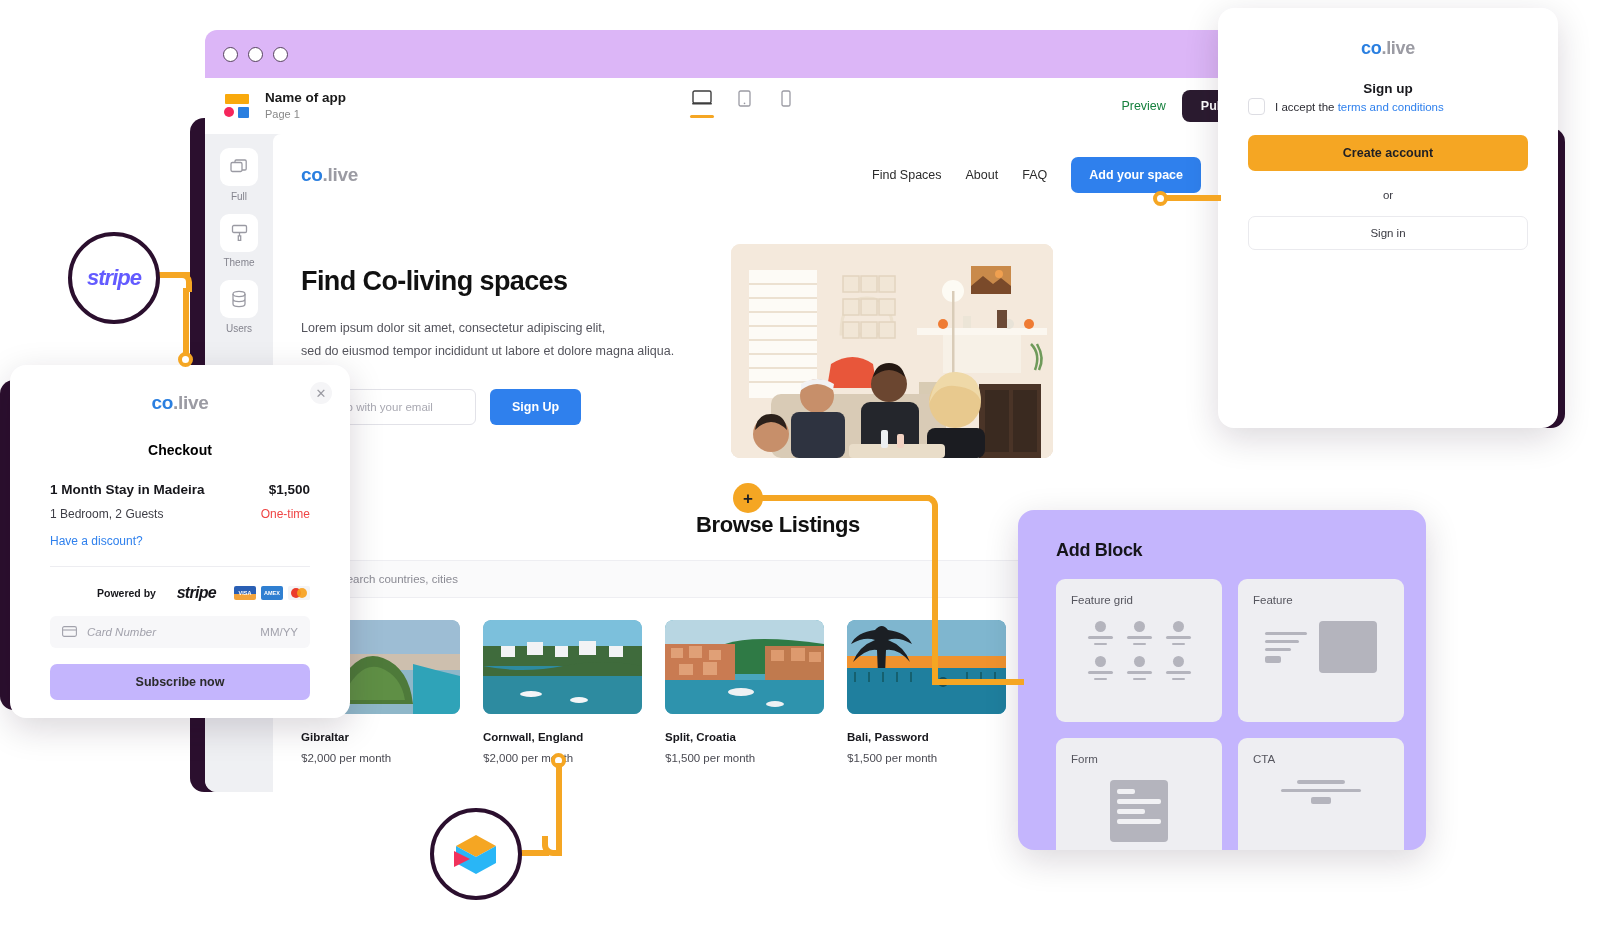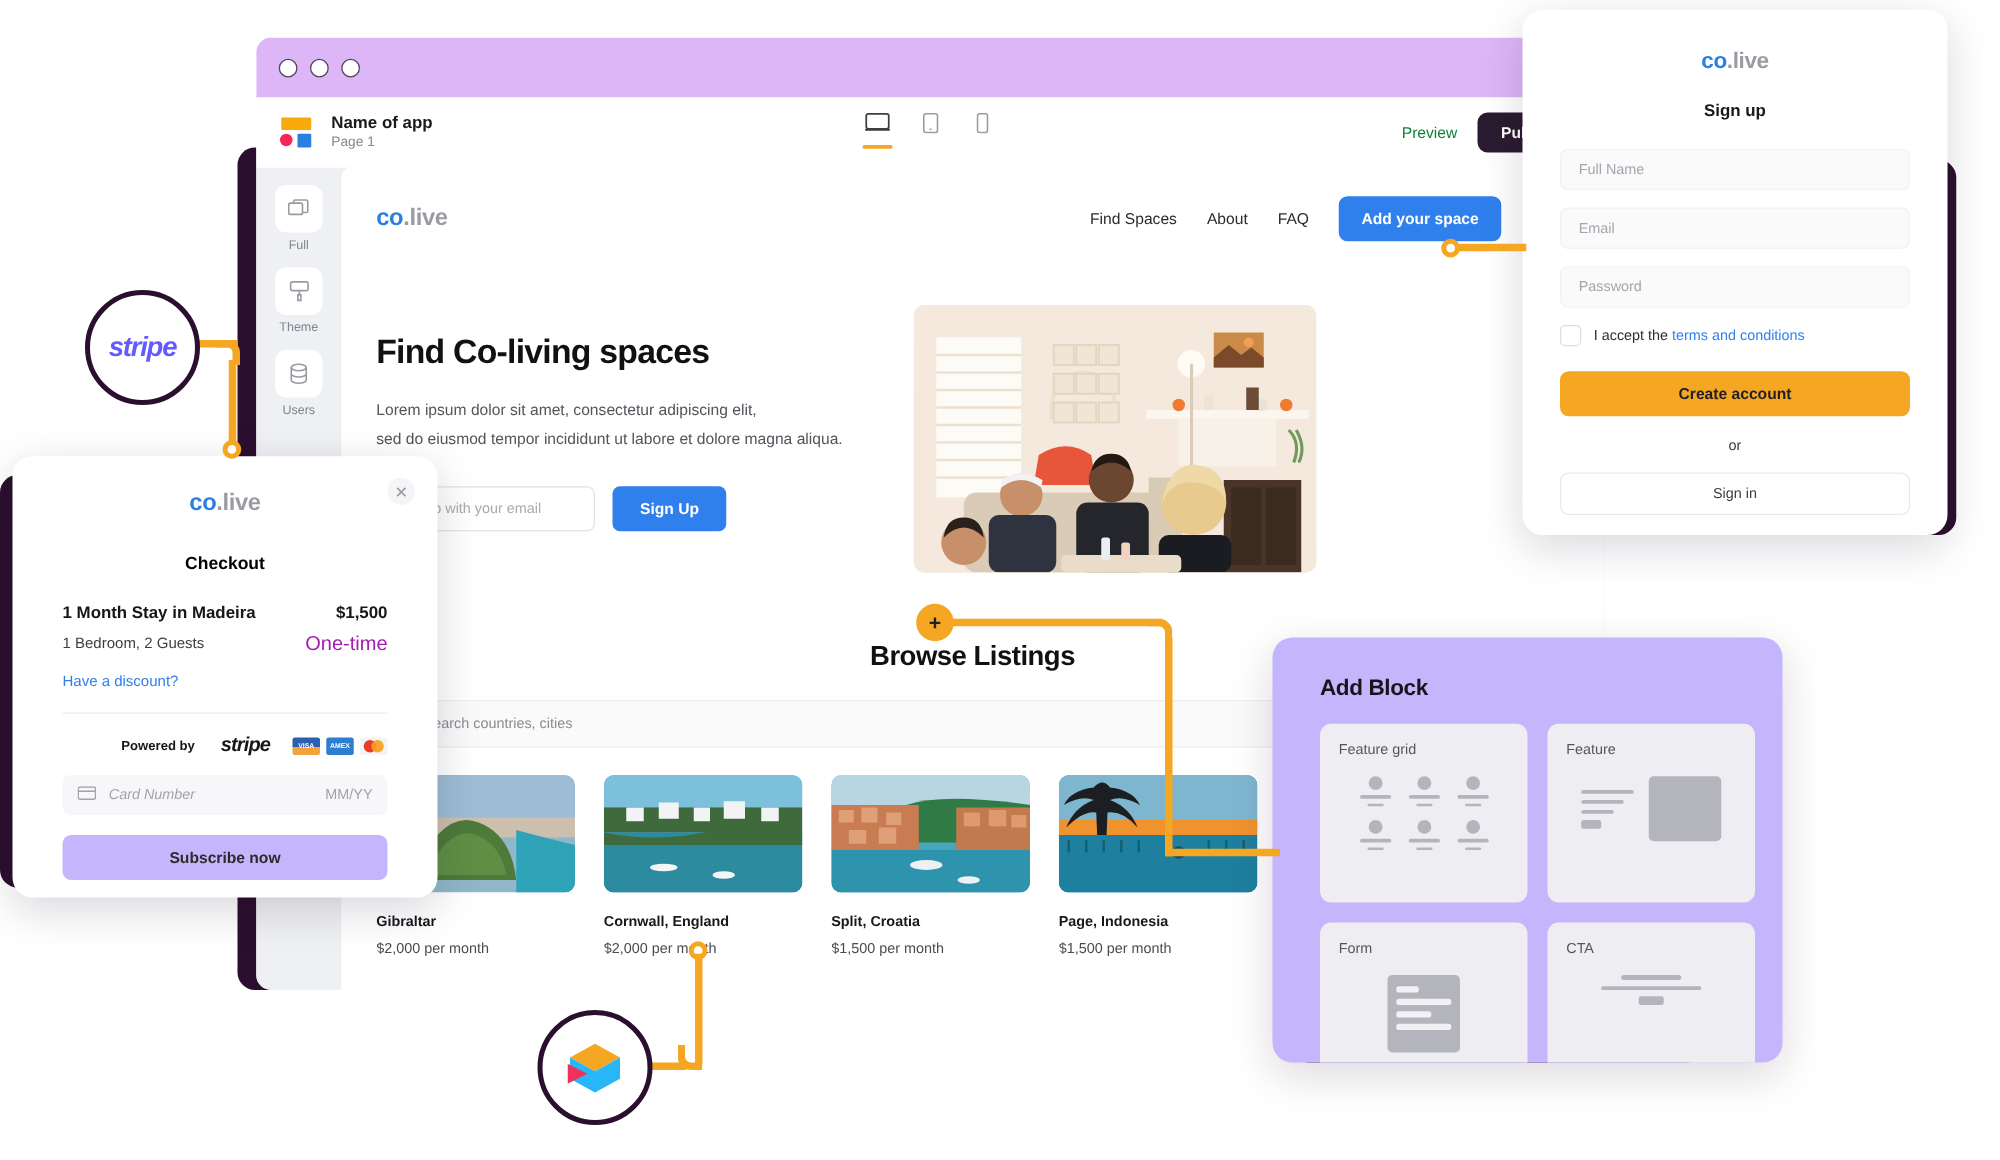--- a/index.html
+++ b/index.html
@@ -109,21 +109,21 @@
     box-shadow: 0 10px 34px rgba(30,10,35,.17);
   }
   .co-close { position: absolute; right: 18px; top: 17px; width: 22px; height: 22px; border-radius: 50%; background: #f5f5f7; display: flex; align-items: center; justify-content: center; color: #9a9aa2; font-size: 13px; }
   .co-brand { text-align: center; font-size: 19px; font-weight: 700; padding-top: 27px; letter-spacing: -.3px; }
   .co-title { text-align: center; font-size: 14px; font-weight: 700; color: #000000; margin-top: 28px; }
   .co-row { display: flex; padding: 0 40px; margin-top: 24px; align-items: baseline; }
   .co-row .l { font-size: 13.5px; font-weight: 700; color: #16161b; }
   .co-row .r { margin-left: auto; font-size: 13.5px; font-weight: 700; color: #16161b; }
   .co-row2 { display: flex; padding: 0 40px; margin-top: 10px; }
   .co-row2 .l { font-size: 12px; color: #3d3d45; }
-  .co-row2 .r { margin-left: auto; font-size: 16px; color: #a21caf; }
+  .co-row2 .r { margin-left: auto; font-size: 12px; color: #ef4444; }
   .co-disc { padding: 0 40px; margin-top: 13px; font-size: 12px; color: #2f80ed; }
   .co-div { margin: 18px 40px 0 40px; height: 1px; background: #ededf1; }
   .co-pay { display: flex; align-items: center; padding: 0 40px; margin-top: 17px; }
   .co-pay .pb { font-size: 10.5px; font-weight: 700; color: #16161b; padding-left: 47px; }
   .stripe-word { margin-left: auto; font-size: 16px; font-weight: 800; color: #16161b; letter-spacing: -.7px; font-style: italic; }
   .cards-mini { display: flex; gap: 5px; margin-left: 18px; }
   .cmini { width: 22px; height: 14px; border-radius: 2px; font-size: 5.5px; font-weight: 800; color: #fff; display: flex; align-items: center; justify-content: center; }
   .cmini.visa { background: linear-gradient(#2a5fb4 55%,#f2a33c 55%); color:#fff; }
   .cmini.amex { background: #2f7fd1; }
   .cmini.mc { background: #f4f4f6; position: relative; }
@@ -480,21 +480,21 @@
                       <line x1="22" y1="52" x2="22" y2="62"></line>
                       <line x1="36" y1="52" x2="36" y2="62"></line>
                       <line x1="50" y1="52" x2="50" y2="62"></line>
                       <line x1="64" y1="52" x2="64" y2="62"></line>
                       <line x1="120" y1="52" x2="120" y2="62"></line>
                       <line x1="134" y1="52" x2="134" y2="62"></line>
                       <line x1="148" y1="52" x2="148" y2="62"></line>
                     </g>
                     <circle cx="96" cy="62" r="5" fill="#12505e"></circle>
                   </svg>
-                <div class="card-name">Page, Indonesia</div>
+                <div class="card-name">Bali, Password</div>
                 <div class="card-price">$1,500 per month</div>
               </div>
 
             </div>
           </div>
 
         </div>
       </div>
     </div>
   </div>
@@ -538,25 +538,20 @@
       <span class="mm">MM/YY</span>
     </div>
     <div class="co-sub">Subscribe now</div>
   </div>
 
   <div id="signup">
     <div class="su-brand">
       <span style="color:#2a7fe0">co</span><span style="color:#9b9ba3">.live</span>
     </div>
     <div class="su-title">Sign up</div>
-    <div class="su-fields">
-      <div class="su-field">Full Name</div>
-      <div class="su-field">Email</div>
-      <div class="su-field">Password</div>
-    </div>
     <div class="su-check">
       <span class="su-box"></span>
       <span class="su-ctext"><span>I accept the </span><a href="#">terms and conditions</a></span>
     </div>
     <div class="su-create">Create account</div>
     <div class="su-or">or</div>
     <div class="su-signin">Sign in</div>
   </div>
 
   <div id="addblock">

